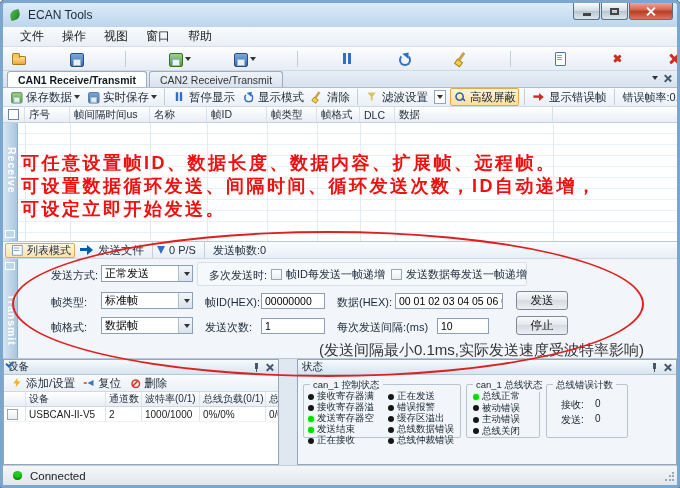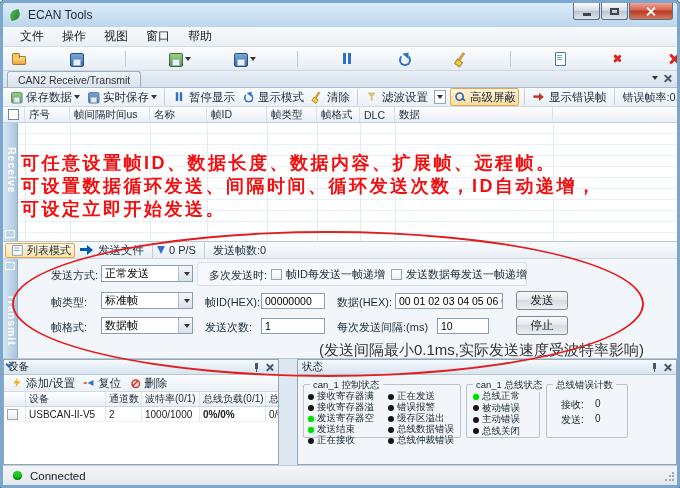--- a/index.html
+++ b/index.html
@@ -271,20 +271,21 @@
         <span class="lbl">删除</span>
       </div>
     <div class="sep"></div>
     <div class="tbtn">
         <span class="ic ic-work"></span>
         <span class="lbl">工作模式</span>
       </div>
   </div>
 
   <div class="tabbar">
+    <div class="can-tab active">CAN1 Receive/Transmit</div>
     <div class="can-tab inactive">CAN2 Receive/Transmit</div>
     <div class="tabbar-right">
       <span class="caret"></span>
       <span class="mini-x"></span>
     </div>
   </div>
 
   <div class="rx-toolbar">
     <div class="tbtn">
         <span class="ic ic-disk green"></span>
@@ -469,21 +470,21 @@
         <div class="cell" style="width:66px;">总线负载(0/1)</div>
         <div class="cell" style="flex:1;border-right:none;">总线流量(0/1)</div>
       </div>
       <div class="dev-row">
         <div class="cell" style="width:22px;justify-content:center;padding-left:0;">
             <span class="cb-box checked" style="position:static;"></span>
           </div>
         <div class="cell" style="width:80px;">USBCAN-II-V5</div>
         <div class="cell" style="width:36px;">2</div>
         <div class="cell" style="width:58px;">1000/1000</div>
-        <div class="cell" style="width:66px;font-weight:bold;">0%/0%</div>
+        <div class="cell" style="width:66px;">0%/0%</div>
         <div class="cell" style="flex:1;border-right:none;">0/0</div>
       </div>
       <div class="dev-rest"></div>
     </div>
 
     <div class="panel status">
       <div class="panel-head">
         <span>状态</span>
         <span class="ph-right">
           <span class="pin"></span>

